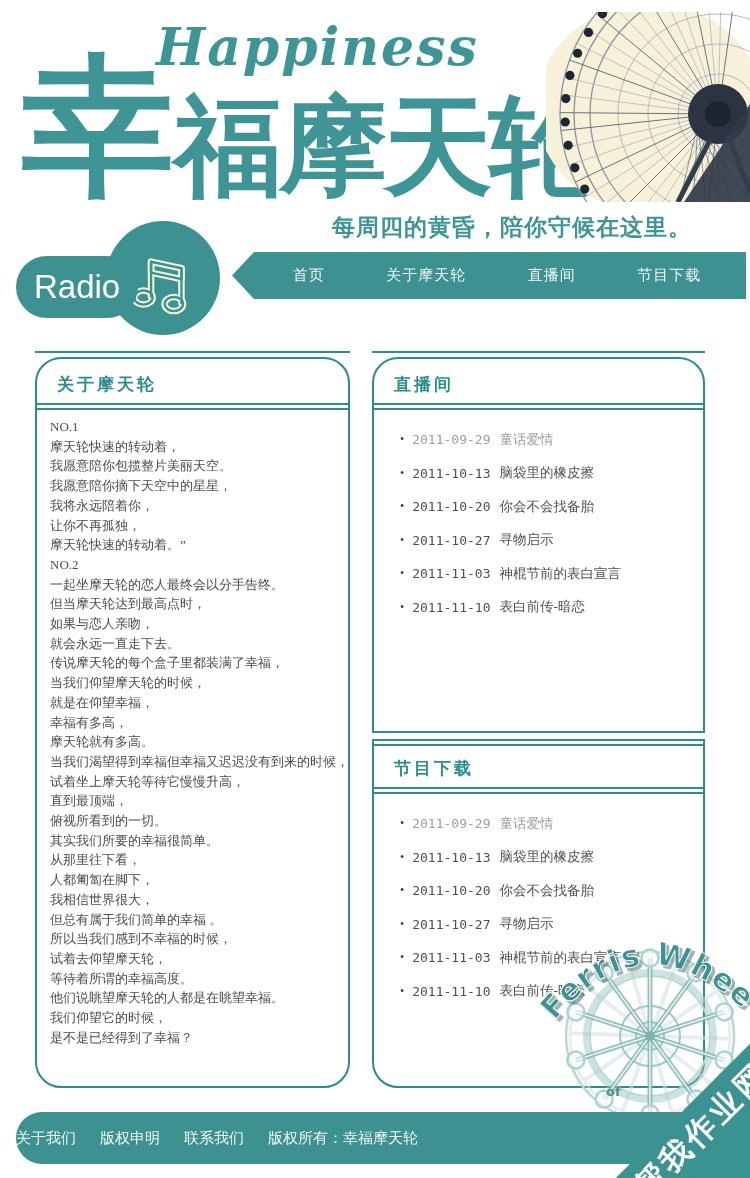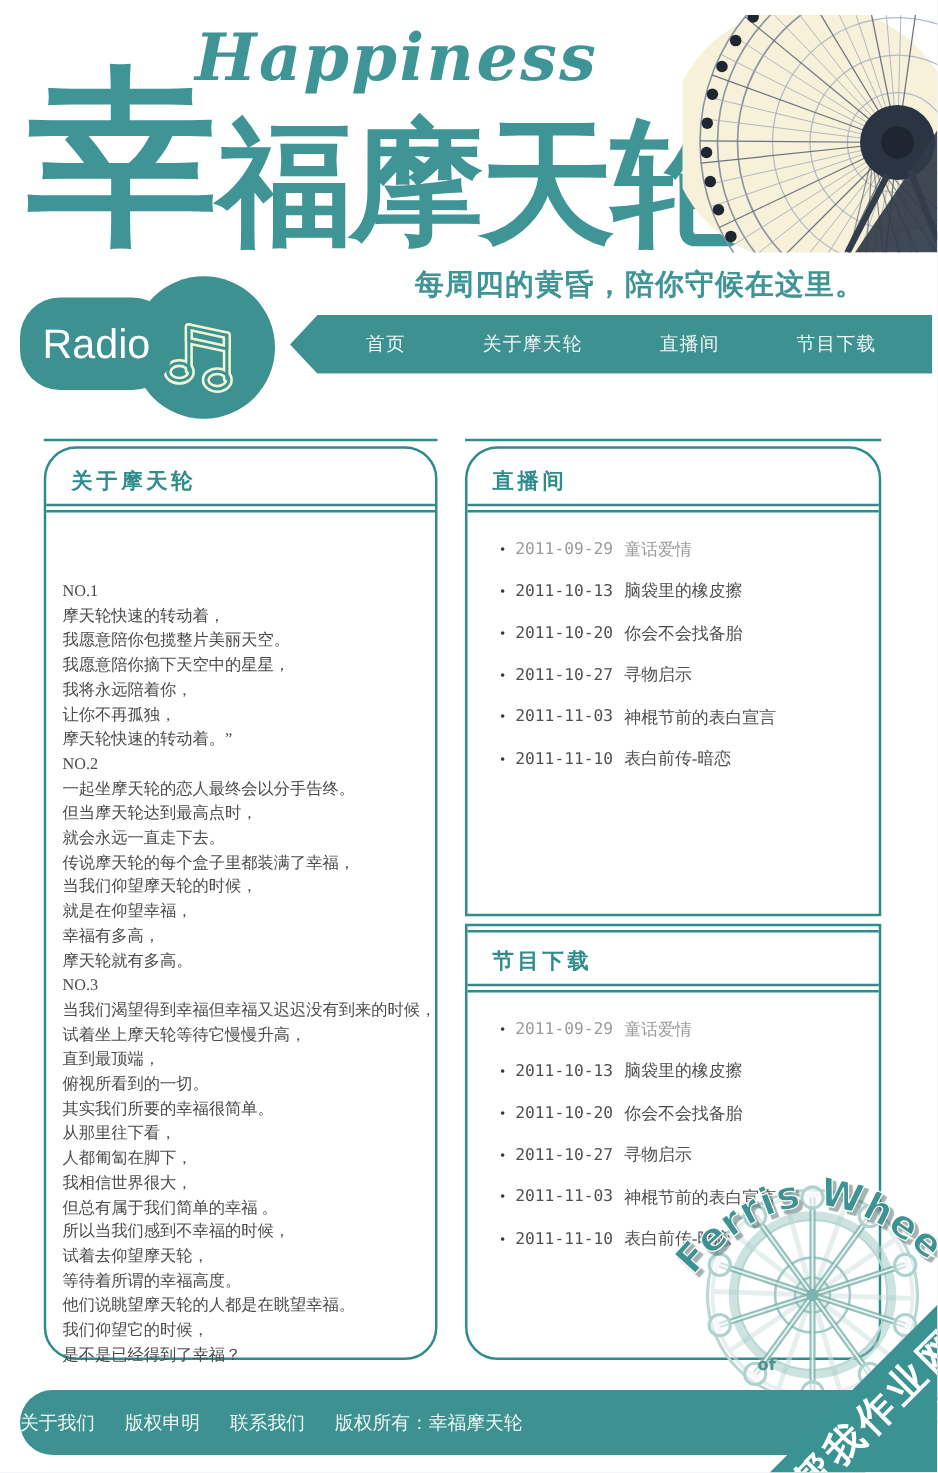--- a/index.html
+++ b/index.html
@@ -11,39 +11,39 @@
         font-style:italic;font-weight:bold;font-size:52px;color:#3f9595;letter-spacing:2px;}
   .main-title{position:absolute;left:22px;top:52px;display:flex;align-items:flex-end;color:#3f9595;font-weight:bold;}
   .main-title .big{font-size:152px;line-height:.98;}
   .main-title .rest{font-size:108px;line-height:1.0;letter-spacing:-3px;}
   .photo{position:absolute;left:546px;top:12px;width:204px;height:190px;}
   .tagline{position:absolute;left:332px;top:212px;font-size:23px;font-weight:bold;color:#3f9595;letter-spacing:1px;}
 
   
   .badge-circle{position:absolute;left:106px;top:221px;width:114px;height:114px;border-radius:50%;
         background:#3d9191;display:flex;align-items:center;justify-content:center;}
-  .badge-pill{position:absolute;left:16px;top:238px;width:122px;height:74px;border-radius:32px;
+  .badge-pill{position:absolute;left:16px;top:256px;width:122px;height:62px;border-radius:32px;
         background:#3d9191;color:#fff;font-size:33px;display:flex;align-items:center;padding-left:18px;box-sizing:border-box;}
 
   
   .nav{position:absolute;left:232px;top:252px;width:514px;height:47px;background:#3d9191;
         clip-path:polygon(0 50%,22px 0,100% 0,100% 100%,22px 100%);
         display:flex;align-items:center;justify-content:space-around;padding:0 14px 0 30px;box-sizing:border-box;}
   .nav a{color:#eef7f5;font-size:15px;text-decoration:none;letter-spacing:1px;cursor:pointer;text-align:right;}
 
   
   .rule{position:absolute;height:2px;background:#2e8c8a;}
   .panel{position:absolute;background:#fff;border:2px solid #2e8c8a;box-sizing:border-box;}
   .panel-about{left:35px;top:357px;width:315px;height:731px;border-radius:26px;}
   .panel-live{left:372px;top:357px;width:333px;height:376px;border-radius:26px 26px 0 0;}
   .panel-download{left:372px;top:739px;width:333px;height:349px;border-radius:0 0 26px 26px;}
   .panel h2{margin:0;padding:14px 20px 7px;font-size:17px;color:#2e8c8a;letter-spacing:3px;}
   .hr-double{height:3px;border-top:2px solid #2e8c8a;border-bottom:2px solid #2e8c8a;}
   .inner-topline{height:2px;background:#2e8c8a;margin-top:3px;}
-  .poem{padding:7px 13px;font-family:"Liberation Serif","DejaVu Serif",serif;margin-top:46px;}
+  .poem{padding:7px 13px;font-family:"Liberation Serif","DejaVu Serif",serif;}
   .poem div{font-size:13px;line-height:19.7px;color:#4b4b4b;white-space:nowrap;}
   .eplist{list-style:none;margin:0;padding:13px 10px;}
   .eplist li{display:flex;align-items:center;height:33.5px;font-size:13.5px;color:#4f4f4f;cursor:pointer;
         font-family:"Liberation Serif","DejaVu Serif",serif;}
   .eplist li.muted{color:#9b9b9b;}
   .eplist .bullet{color:#3a3a3a;margin:0 8px 0 16px;font-size:12px;}
   .eplist .date{font-family:"DejaVu Sans Mono",monospace;font-size:13px;margin-right:9px;}
 
   
   .decor{position:absolute;left:538px;top:930px;width:215px;height:248px;pointer-events:none;}
@@ -184,27 +184,27 @@
         <div>NO.1</div>
         <div>摩天轮快速的转动着，</div>
         <div>我愿意陪你包揽整片美丽天空。</div>
         <div>我愿意陪你摘下天空中的星星，</div>
         <div>我将永远陪着你，</div>
         <div>让你不再孤独，</div>
         <div>摩天轮快速的转动着。”</div>
         <div>NO.2</div>
         <div>一起坐摩天轮的恋人最终会以分手告终。</div>
         <div>但当摩天轮达到最高点时，</div>
+        <div>如果与恋人亲吻，</div>
         <div>就会永远一直走下去。</div>
         <div>传说摩天轮的每个盒子里都装满了幸福，</div>
         <div>当我们仰望摩天轮的时候，</div>
         <div>就是在仰望幸福，</div>
         <div>幸福有多高，</div>
         <div>摩天轮就有多高。</div>
-        <div>NO.3</div>
         <div>当我们渴望得到幸福但幸福又迟迟没有到来的时候，</div>
         <div>试着坐上摩天轮等待它慢慢升高，</div>
         <div>直到最顶端，</div>
         <div>俯视所看到的一切。</div>
         <div>其实我们所要的幸福很简单。</div>
         <div>从那里往下看，</div>
         <div>人都匍匐在脚下，</div>
         <div>我相信世界很大，</div>
         <div>但总有属于我们简单的幸福 。</div>
         <div>所以当我们感到不幸福的时候，</div>

